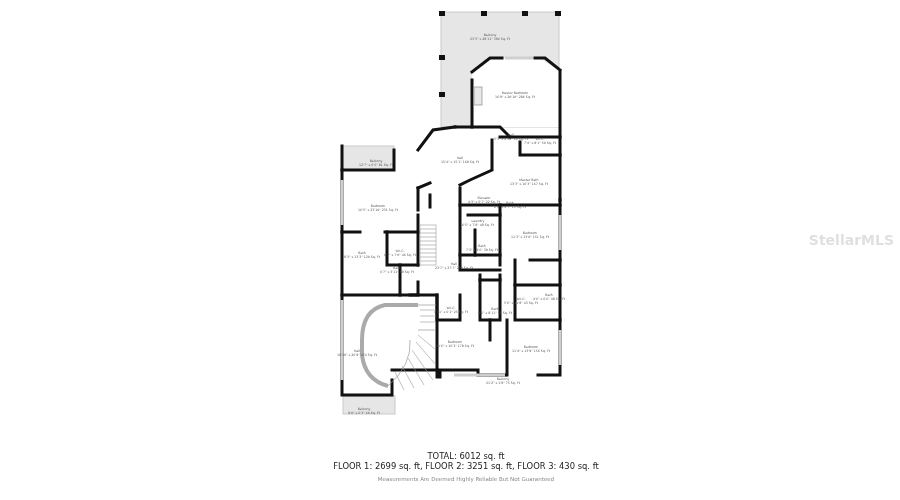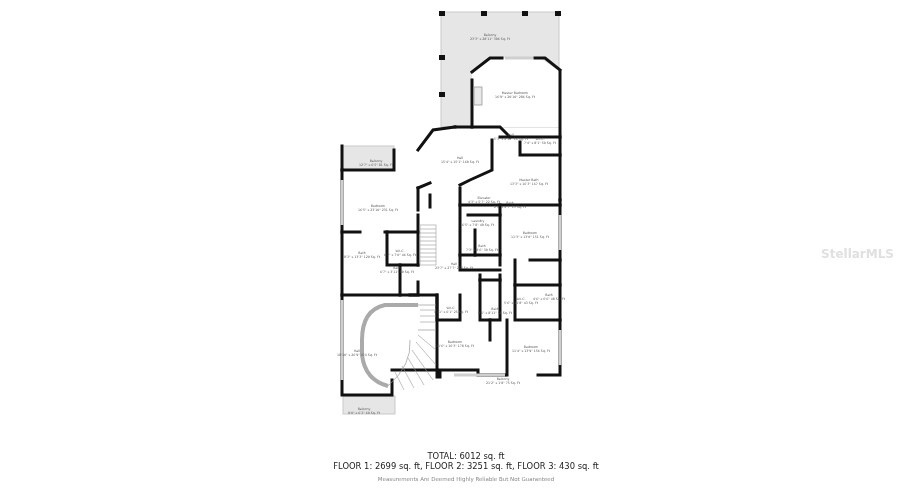--- a/index.html
+++ b/index.html
@@ -6,21 +6,21 @@
   body{width:900px;height:500px;position:relative;overflow:hidden;font-family:"DejaVu Sans",sans-serif;}
   #plan{position:absolute;left:0;top:0;width:900px;height:440px;}
   .wall{stroke:#111;stroke-width:3;fill:none;stroke-linecap:square;}
   .win{stroke:#cfcfcf;stroke-width:3;fill:none;}
   .balc{fill:#e6e6e6;stroke:#c9c9c9;stroke-width:1;}
   .post{fill:#111;}
   .lbl{position:absolute;font-size:3.2px;color:#555;text-align:center;line-height:4px;white-space:nowrap;transform:translateX(-50%);}
   .lbl .n{display:block;}
   #summary{position:absolute;left:16px;top:452px;width:900px;text-align:center;color:#222;font-size:8.4px;line-height:9.6px;}
   #summary .disc{font-size:5.5px;color:#888;margin-top:4px;display:block;}
-  #watermark{position:absolute;right:6px;top:247px;font-size:12px;color:#e0e0e0;font-weight:bold;}
+  #watermark{position:absolute;right:6px;top:232px;font-size:14px;color:#e0e0e0;font-weight:bold;}
 </style>
 </head>
 <body>
 
 <svg id="plan" viewBox="0 0 900 440" xmlns="http://www.w3.org/2000/svg">
 
   <rect class="balc" x="441" y="12" width="118" height="115"></rect>
 
   <rect class="balc" x="342" y="146" width="52" height="24"></rect>
 

